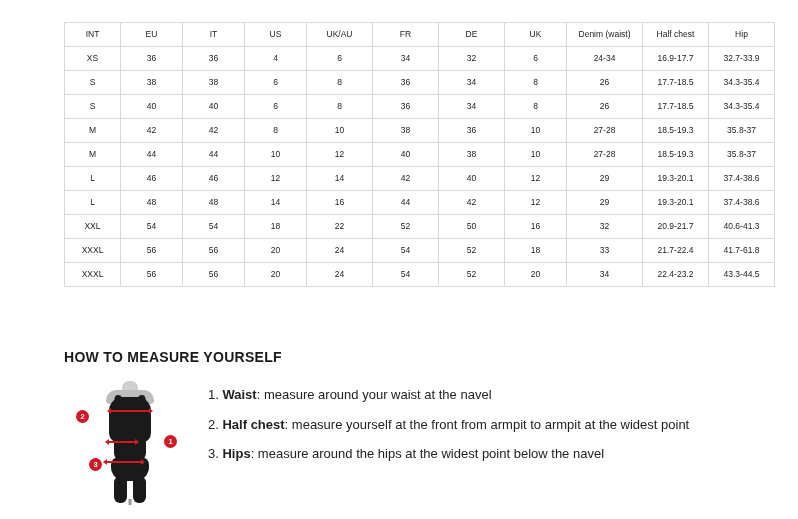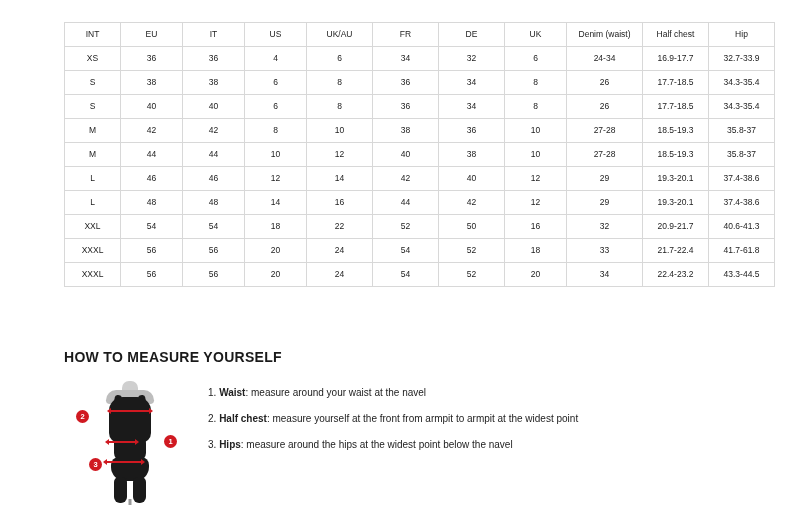--- a/index.html
+++ b/index.html
@@ -85,21 +85,21 @@
     width: 110px;
     height: 130px;
     margin-left: 12px;
     flex: 0 0 auto;
   }
   .steps {
     margin-left: 22px;
     margin-top: 12px;
   }
   .step {
-    font-size: 10px;
+    font-size: 13px;
     color: #222222;
     margin-bottom: 14px;
     line-height: 1.2;
   }
   .step b { font-weight: bold; }
 
   
   .torso {
     position: absolute;
     left: 30px;

